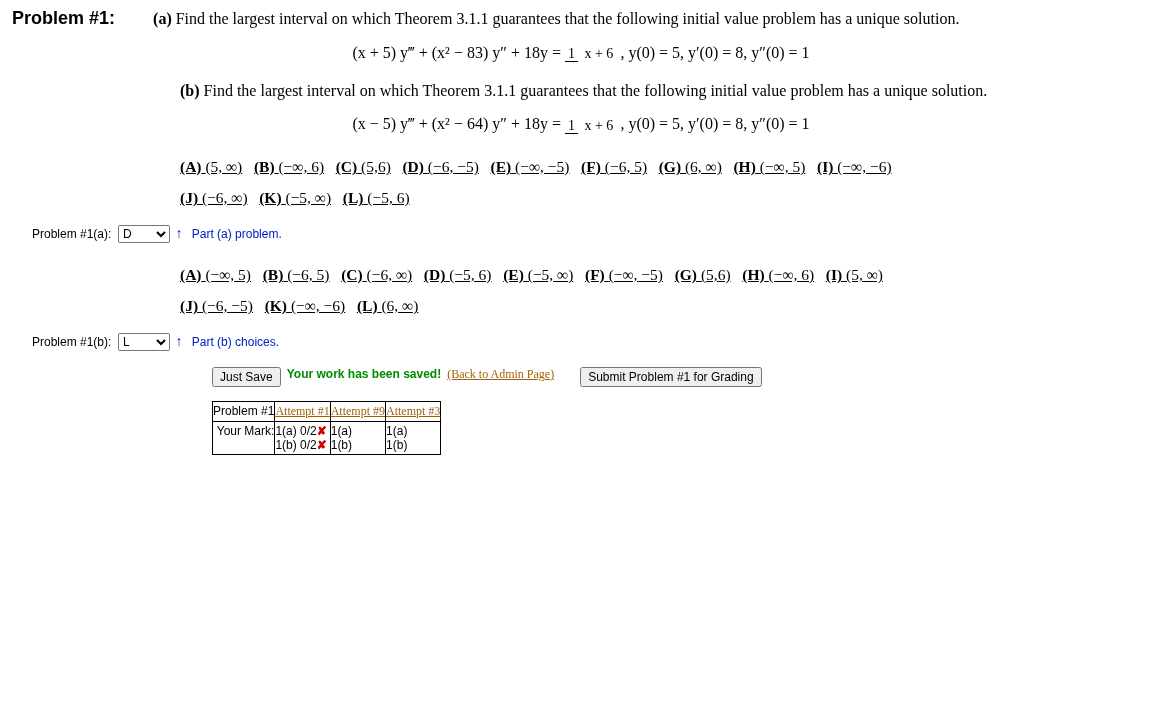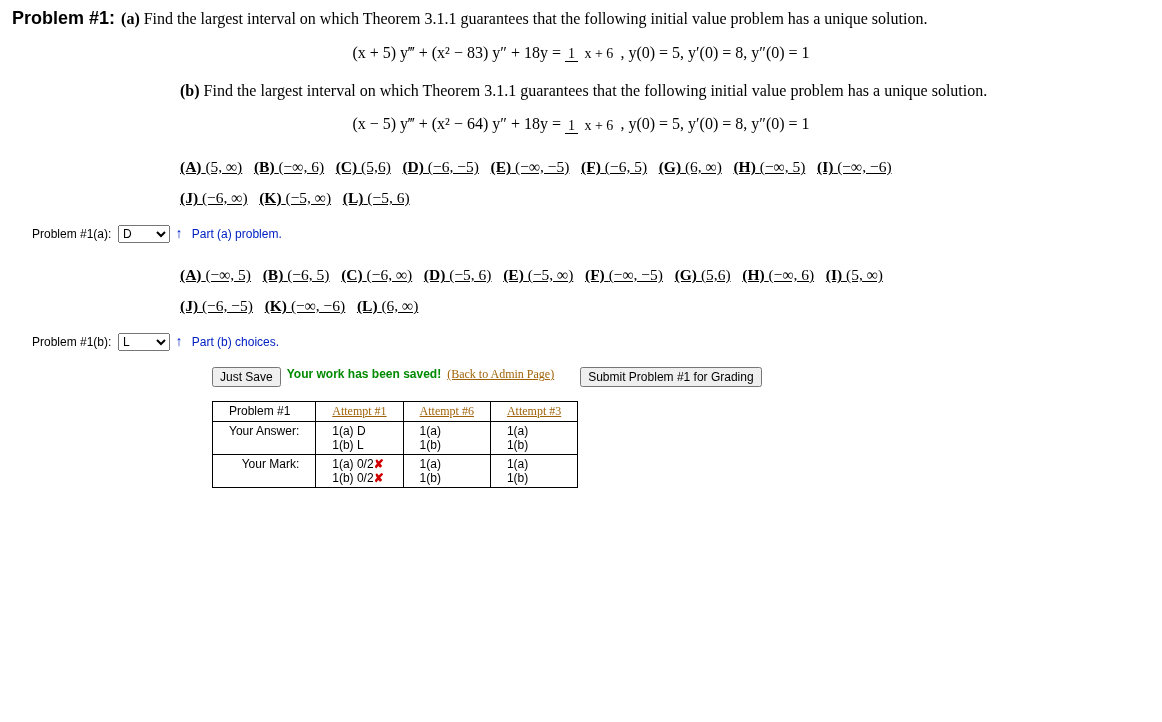--- a/index.html
+++ b/index.html
@@ -9,20 +9,21 @@
     margin: 0;
     padding: 8px 12px;
     background: #fff;
     width: 1162px;
     box-sizing: border-box;
   }
   .problem-header {
     display: flex;
     align-items: flex-start;
     margin-bottom: 4px;
+    gap: 32px;
   }
   .problem-num {
     font-family: Verdana, sans-serif;
     font-weight: bold;
     font-size: 18px;
     margin-right: 6px;
     white-space: nowrap;
   }
   .problem-body {
     font-family: Georgia, 'Times New Roman', serif;
@@ -97,21 +98,21 @@
     font-family: Liberation Serif, serif;
   }
   table.attempts {
     border-collapse: collapse;
     margin-left: 200px;
     font-family: Verdana, sans-serif;
     font-size: 12px;
   }
   table.attempts td, table.attempts th {
     border: 1px solid #000;
-    padding: 2px 16px;
+    padding: 2px 0;
     vertical-align: top;
     font-weight: normal;
     text-align: left;
   }
   table.attempts th { font-weight: normal; }
   table.attempts .rowlbl { text-align: right; }
   .xmark { color: #d00000; font-weight: bold; }
   .nowrap { white-space: nowrap; text-decoration: underline; }
 </style>
 </head>
@@ -202,28 +203,22 @@
   <span class="link">(Back to Admin Page)</span>
   <span style="width:14px"></span>
   <button>Submit Problem #1 for Grading</button>
 </div>
 
 <table class="attempts">
   <tbody>
       <tr>
     <th>Problem #1</th>
     <th><span class="link">Attempt #1</span></th>
-    <th><span class="link">Attempt #6</span></th>
+    <th><span class="link">Attempt #9</span></th>
     <th><span class="link">Attempt #3</span></th>
-  </tr>
-  <tr>
-    <td class="rowlbl">Your Answer:</td>
-    <td><span>1(a) D</span><br><span>1(b) L</span></td>
-    <td><span>1(a)</span><br><span>1(b)</span></td>
-    <td><span>1(a)</span><br><span>1(b)</span></td>
   </tr>
   <tr>
     <td class="rowlbl">Your Mark:</td>
     <td>
       <span>1(a) 0/2</span><span class="xmark">✘</span><br>
       <span>1(b) 0/2</span><span class="xmark">✘</span>
     </td>
     <td><span>1(a)</span><br><span>1(b)</span></td>
     <td><span>1(a)</span><br><span>1(b)</span></td>
   </tr>

